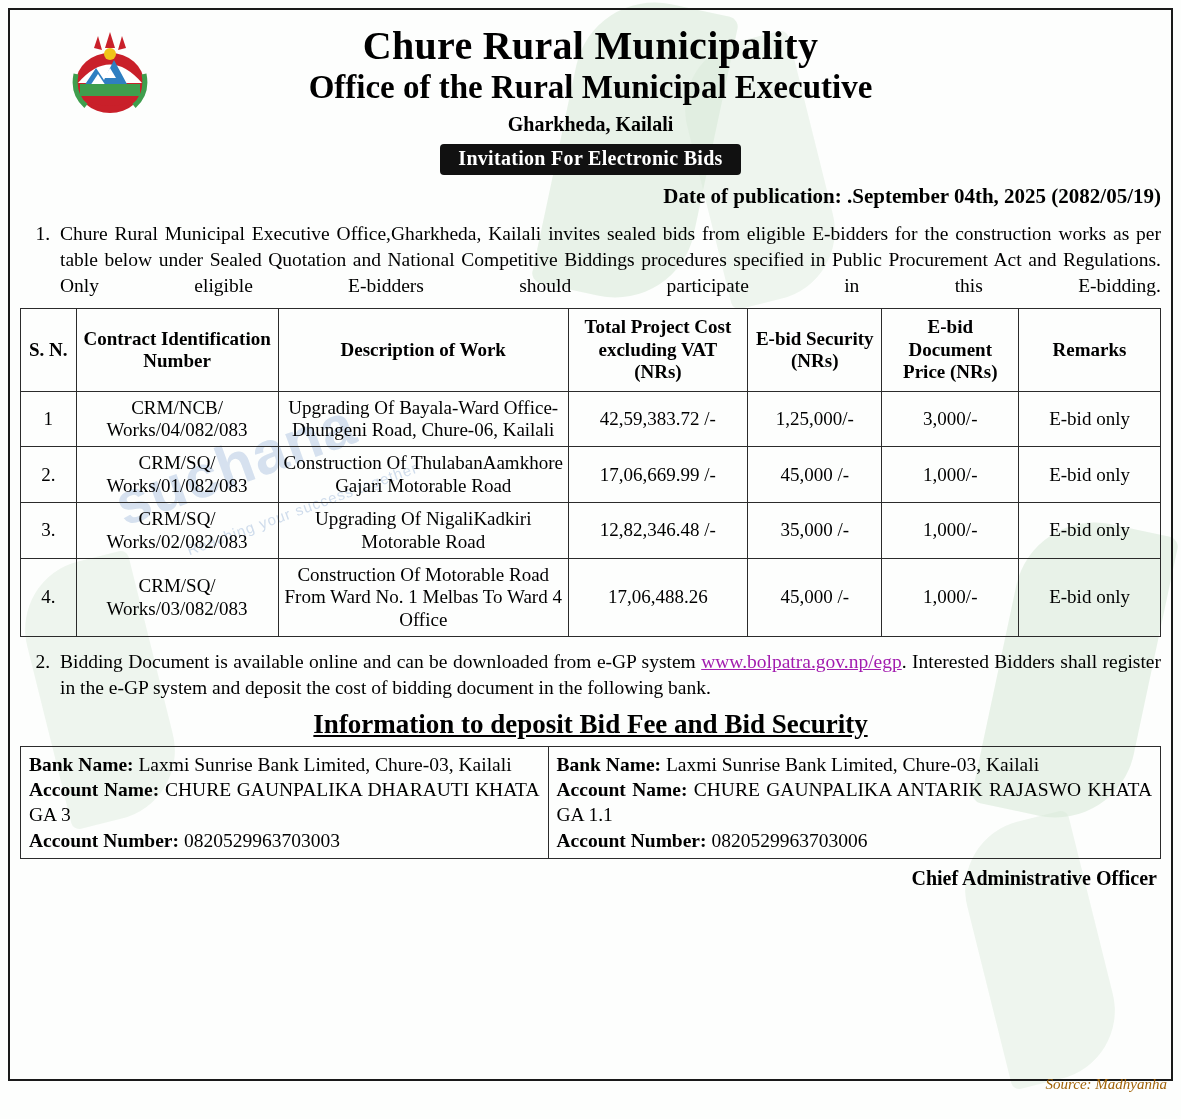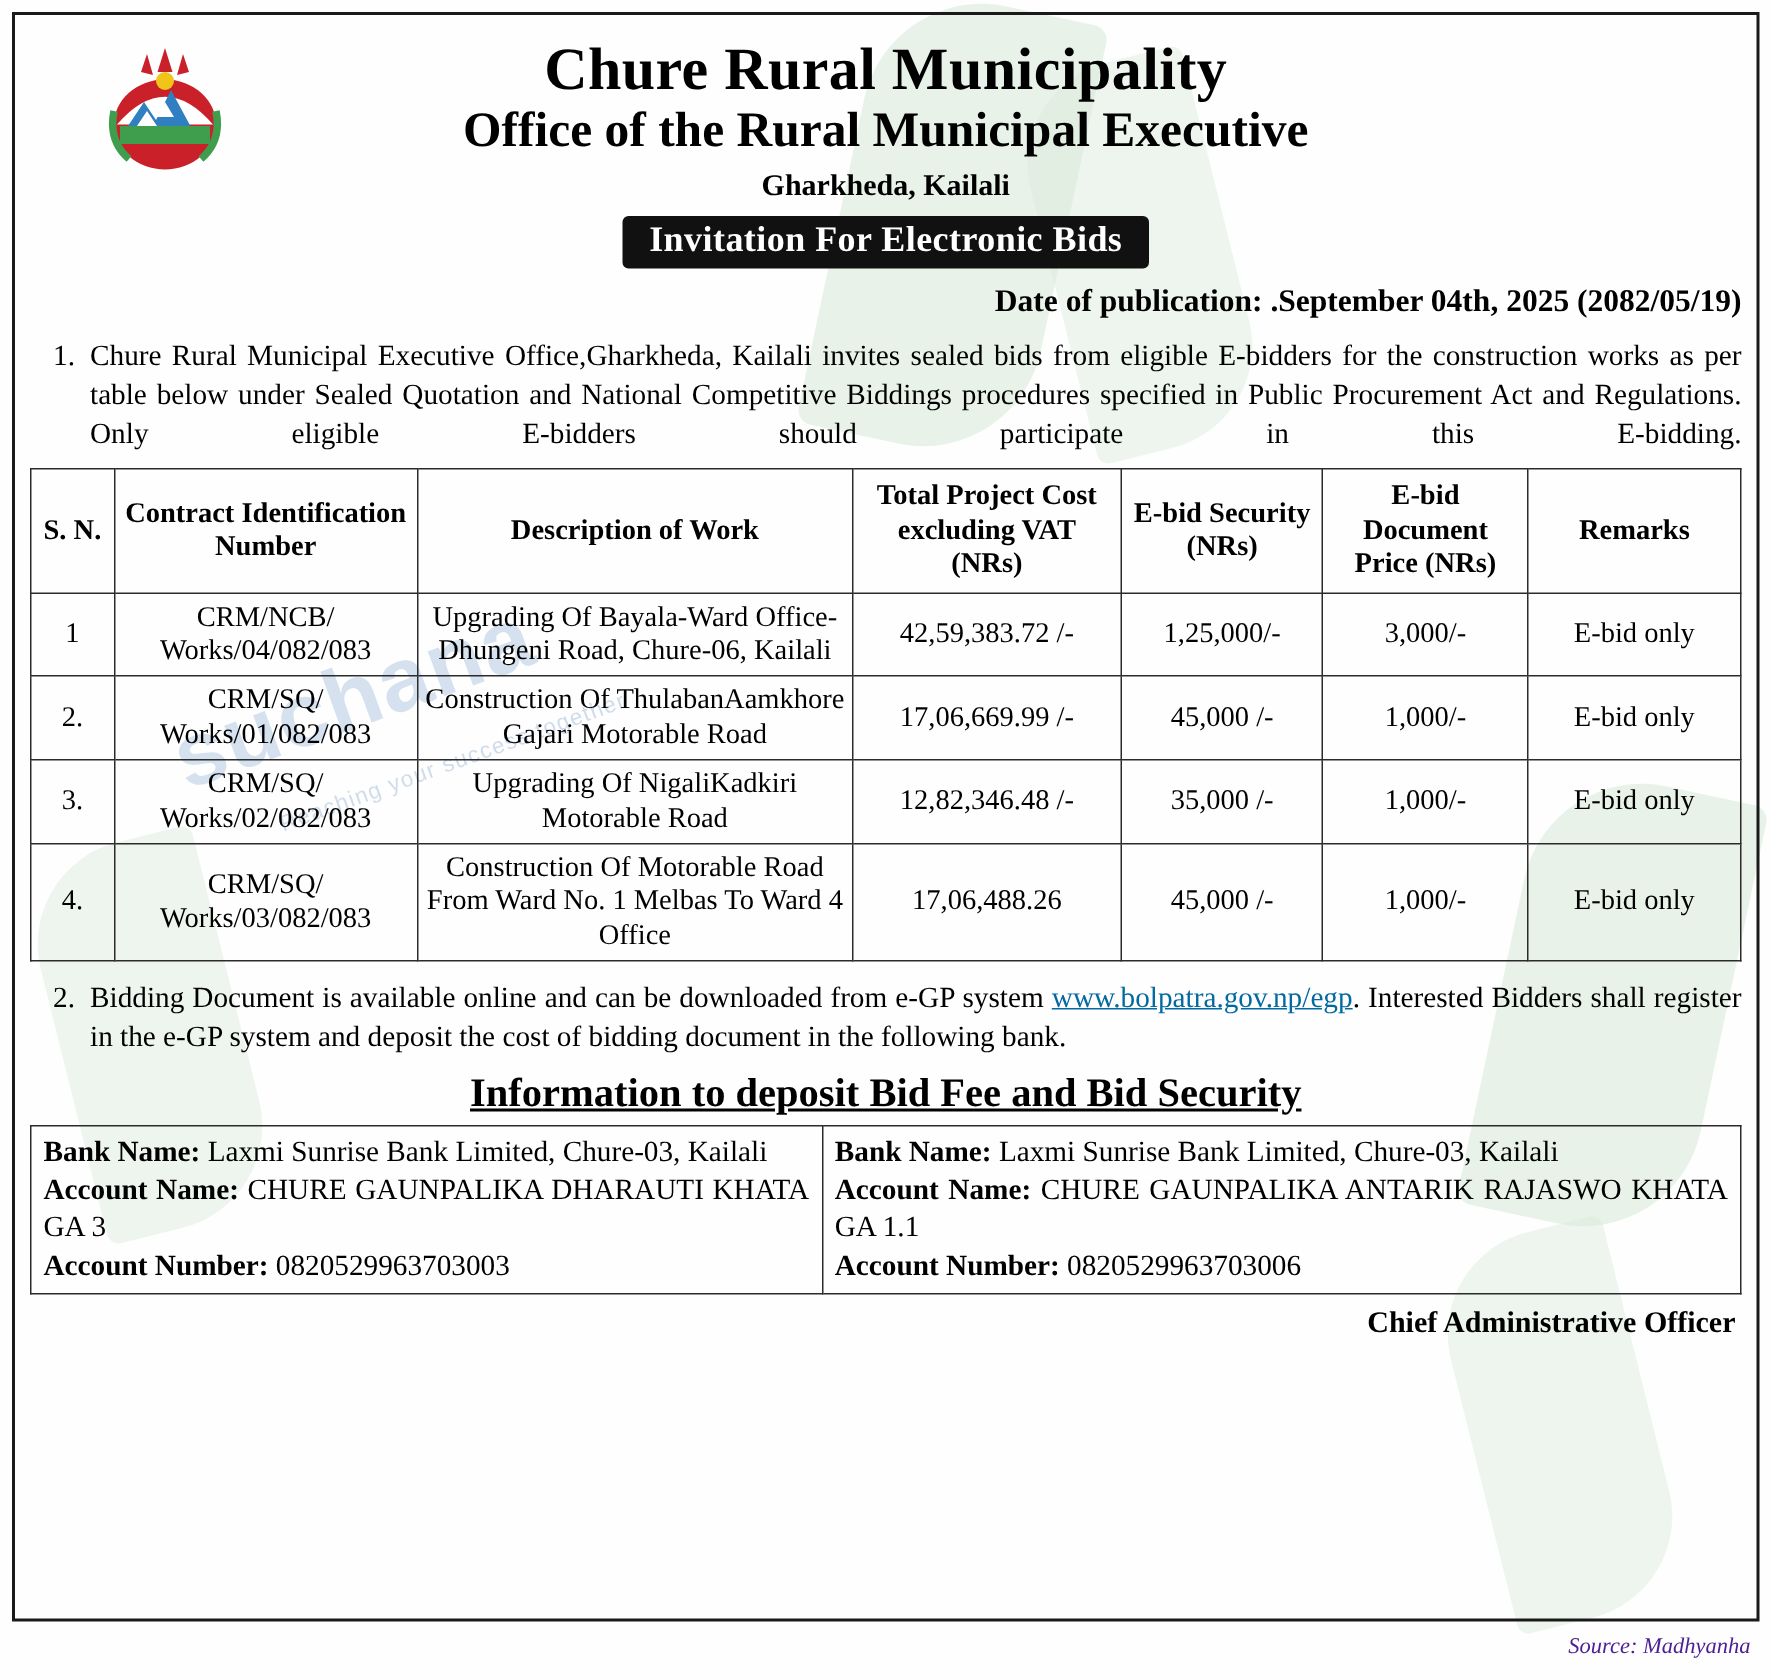--- a/index.html
+++ b/index.html
@@ -112,21 +112,21 @@
     margin-top: 6px;
   }
   .banner-wrap {
     margin-top: 8px;
     text-align: center;
   }
   .banner {
     display: inline-block;
     background: #111111;
     color: #ffffff;
-    font-size: 24px;
+    font-size: 20px;
     font-weight: bold;
     padding: 3px 18px 5px 18px;
     border-radius: 4px;
     letter-spacing: 0.3px;
   }
   .pub-date {
     text-align: right;
     font-size: 21px;
     font-weight: bold;
     margin-top: 9px;
@@ -147,21 +147,21 @@
   }
   .para .body {
     flex: 1;
     text-align: justify;
   }
   .para .body.justify-all {
     text-align: justify;
     text-align-last: justify;
   }
   a.link {
-    color: #0369a1;
+    color: #a21caf;
     text-decoration: underline;
   }
   
   table.bids {
     width: 100%;
     border-collapse: collapse;
     margin-top: 10px;
     background: transparent;
     font-size: 19px;
   }
@@ -214,25 +214,25 @@
   .signature {
     text-align: right;
     font-size: 20px;
     font-weight: bold;
     margin-top: 8px;
     padding-right: 4px;
   }
   .source {
     position: absolute;
     right: 14px;
-    bottom: 12px;
+    bottom: 26px;
     font-family: "Liberation Serif", serif;
     font-style: italic;
     font-size: 15px;
-    color: #4c1d95;
+    color: #a16207;
   }
 </style>
 </head>
 <body>
 
 <div class="page">
 
   <div class="watermark">
     <div class="wm-leaf" style="left:560px; top:0px;"></div>
     <div class="wm-leaf2" style="left:700px; top:40px;"></div>

